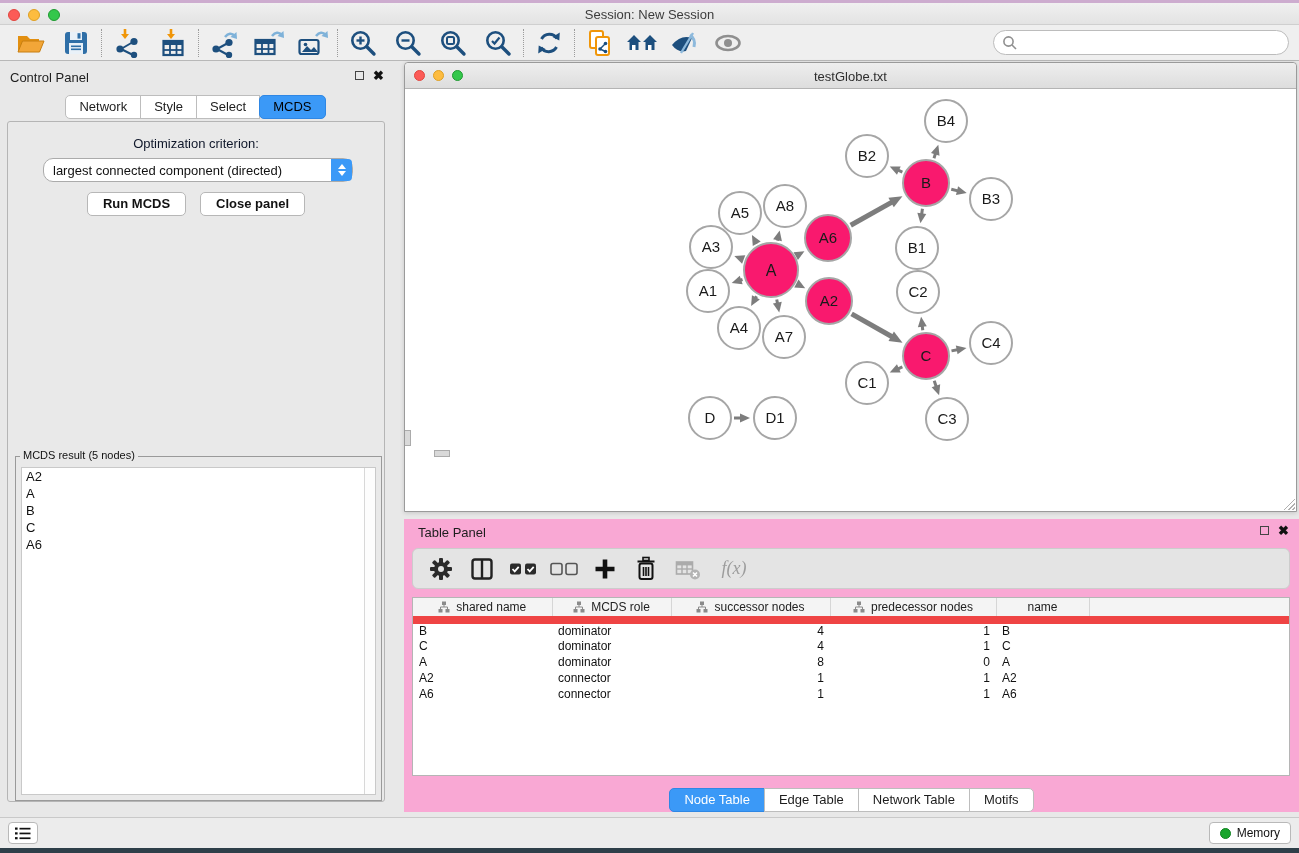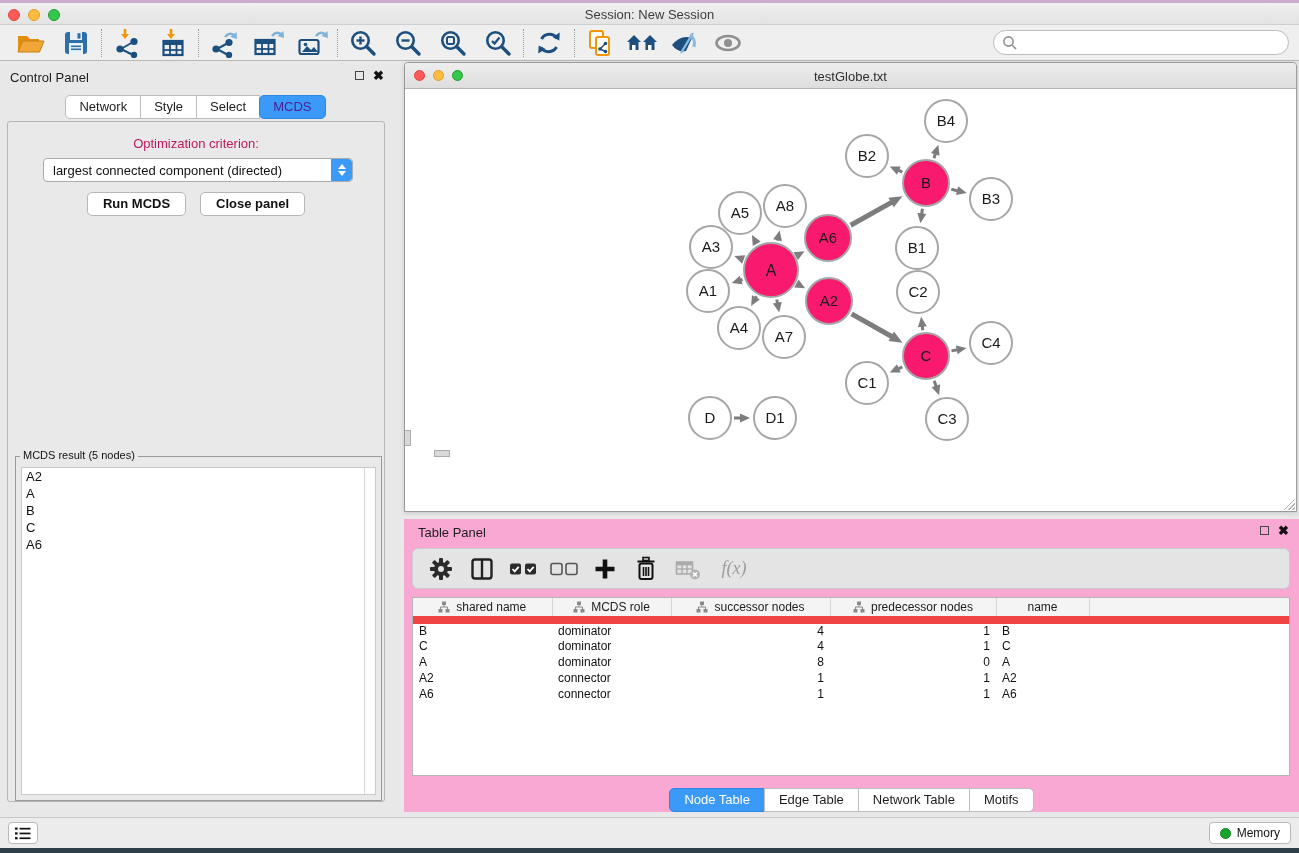--- a/index.html
+++ b/index.html
@@ -31,27 +31,27 @@
   .control-panel { position:absolute; left:0; top:62px; width:392px; height:750px; background:#e8e8e8; }
   .panel-head { position:absolute; top:8px; left:10px; right:8px; height:16px; font-size:13px; color:#1e1e1e; }
   .panel-head .win-btns { position:absolute; right:0; top:0; display:flex; gap:9px; align-items:center; }
   .float-box { width:9px; height:9px; border:1.5px solid #444; display:inline-block; }
   .close-x { font-size:13px; font-weight:bold; color:#111; line-height:11px; }
 
   .cp-tabs { position:absolute; top:33px; left:0; width:100%; display:flex; justify-content:center; }
   .cp-tab { font-size:13px; color:#1d1d1d; background:#fff; border:1px solid #bdbdbd;
     padding:3px 13px 4px; margin-left:-1px; }
   .cp-tab:first-child { border-radius:5px 0 0 5px; }
-  .cp-tab.active { background:#3b99f7; border-color:#2f87e4; color:#4c1d95; border-radius:5px; }
+  .cp-tab.active { background:#3b99f7; border-color:#2f87e4; color:#000000; border-radius:5px; }
 
   .cp-body { position:absolute; top:59px; left:7px; width:378px; height:681px;
     background:#e9e9e9; border:1px solid #b5b5b5; border-radius:3px; }
-  .opt-label { position:absolute; top:14px; width:100%; text-align:center; font-size:13px; color:#be185d; }
+  .opt-label { position:absolute; top:14px; width:100%; text-align:center; font-size:13px; color:#0f172a; }
   .dropdown { position:absolute; top:36px; left:35px; width:310px; height:24px; background:#fff;
-    border:1px solid #ababab; border-radius:4px; display:flex; align-items:center; }
+    border:1px solid #ababab; border-radius:10px; display:flex; align-items:center; }
   .dropdown .dd-text { flex:1; font-size:13px; color:#111; padding-left:9px; white-space:nowrap; }
   .dd-stepper { width:21px; height:22px; background:#3b99f7; border-radius:0 4px 4px 0;
     display:flex; flex-direction:column; align-items:center; justify-content:center; gap:2px; }
   .tri-up { width:0; height:0; border-left:4px solid transparent; border-right:4px solid transparent; border-bottom:5px solid #fff; }
   .tri-down { width:0; height:0; border-left:4px solid transparent; border-right:4px solid transparent; border-top:5px solid #fff; }
   .cp-buttons { position:absolute; top:70px; left:0; width:100%; display:flex; justify-content:center; gap:14px; }
   .mac-btn { background:#fff; border:1px solid #b7b7b7; border-radius:5px; font-size:13px;
     color:#111; padding:3px 15px 4px; font-family:"Liberation Sans",sans-serif;font-weight:bold; }
 
   .result-group { position:absolute; left:7px; top:334px; width:367px; height:345px;

